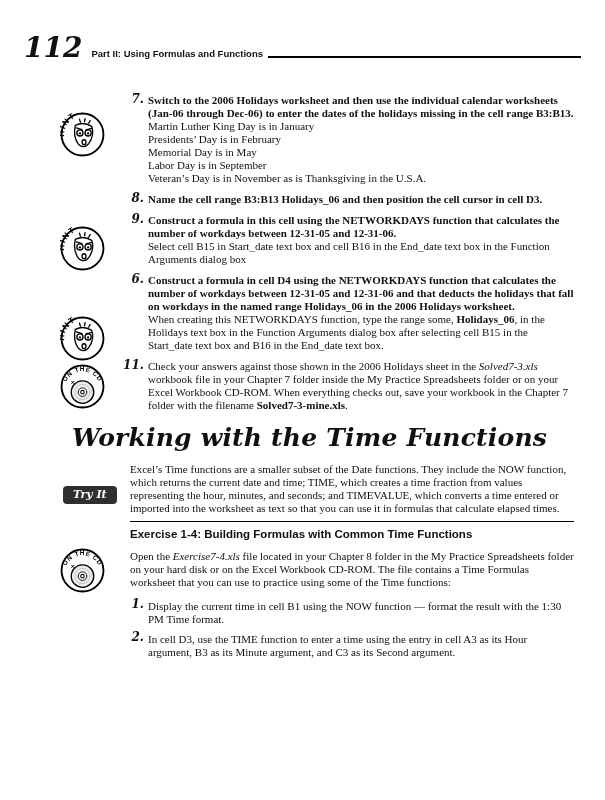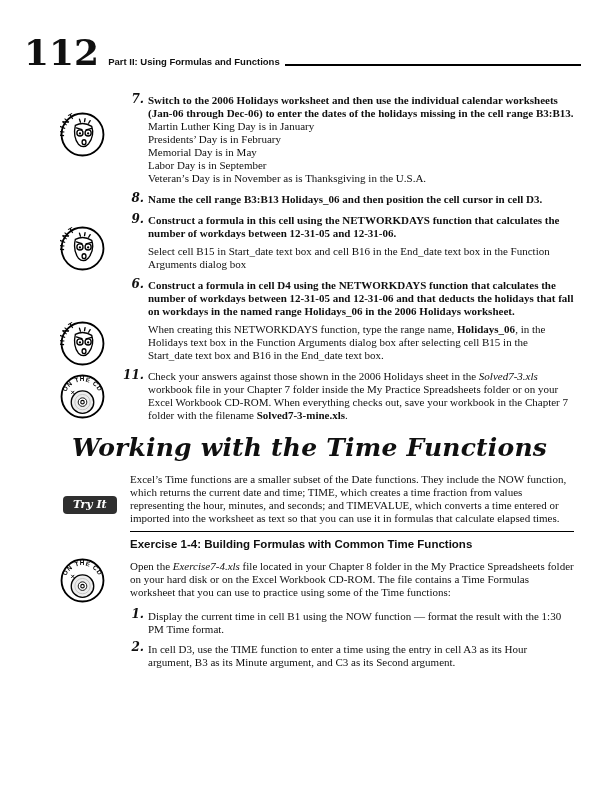--- a/index.html
+++ b/index.html
@@ -1,32 +1,32 @@
 <!DOCTYPE html>
 <html><head>
 <meta charset="utf-8">
 <style>
   html,body{margin:0;padding:0;}
   body{background:#9a9a9a;font-family:"Liberation Serif",serif;}
   .page{position:relative;width:605px;height:800px;background:#ffffff;margin:0 auto;overflow:hidden;color:#101010;}
 
   
   .pagehead{position:absolute;top:34px;left:24px;right:24px;display:flex;align-items:baseline;}
-  .pagenum{font-family:"DejaVu Serif",serif;font-size:36px;font-weight:bold;line-height:1;}
+  .pagenum{font-family:"DejaVu Serif",serif;font-size:28px;font-weight:bold;font-style:italic;line-height:1;}
   .parttitle{font-family:"Liberation Sans",sans-serif;font-size:9.5px;font-weight:bold;margin-left:9px;white-space:nowrap;text-align:center;}
   .headrule{flex:1;height:2.5px;background:#000;align-self:flex-end;margin-bottom:4px;margin-left:5px;}
 
   
   .main{position:absolute;left:130px;top:94px;width:444px;font-size:11px;line-height:13px;}
   p{margin:0;}
   .step{position:relative;padding-left:18px;margin-bottom:8px;}
   .stepnum{position:absolute;left:-14px;top:-1.5px;width:28px;text-align:right;
            font-weight:bold;font-style:italic;font-size:12px;font-family:"DejaVu Serif",serif;}
   .btext{font-weight:bold;}
-  .sub{margin-top:5px;}
+  .sub{}
   .holiday{margin-top:0;}
   .b{font-weight:bold;}
   .i{font-style:italic;}
 
   
   .mi{position:absolute;left:-70px;width:45px;height:45px;}
 
   
   .bigheading{font-family:"DejaVu Serif",serif;font-style:italic;font-weight:bold;
               font-size:25px;line-height:1.15;margin:12px 0 10px -58px;letter-spacing:.2px;}
@@ -128,21 +128,21 @@
           <circle cx="19.5" cy="20.5" r="3"></circle>
             <circle cx="27.5" cy="20.5" r="3"></circle>
           <path d="M 16 15.5 L 21.5 17.2 M 31 16 L 25.5 17.4"></path>
           <ellipse cx="23.5" cy="29.5" rx="1.9" ry="2.4"></ellipse>
         </g>
         <circle cx="19.5" cy="21" r="1.1" fill="#000"></circle>
           <circle cx="27.5" cy="21" r="1.1" fill="#000"></circle>
       </svg>
       <div class="stepnum">6.</div>
       <p class="btext">Construct a formula in cell D4 using the NETWORKDAYS function that calculates the number of workdays between 12-31-05 and 12-31-06 and that deducts the holidays that fall on workdays in the named range Holidays_06 in the 2006 Holidays worksheet.</p>
-      <p class="sub"><span>When creating this NETWORKDAYS function, type the range name, </span><span class="b">Holidays_06</span><span>, in the Holidays text box in the Function Arguments dialog box after selecting cell B15 in the Start_date text box and B16 in the End_date text box.</span></p>
+      <p class="sub"><span>When creating this NETWORKDAYS function, type the range some, </span><span class="b">Holidays_06</span><span>, in the Holidays text box in the Function Arguments dialog box after selecting cell B15 in the Start_date text box and B16 in the End_date text box.</span></p>
     </section>
 
     <section class="step">
       <svg class="mi" style="top:4px" viewBox="0 0 44 44">
         <circle cx="22" cy="22" r="20.5" fill="#fff" stroke="#000" stroke-width="1.8"></circle>
         <defs>
             <path id="cdArcA" d="M 4.5 23 A 17.6 17.6 0 0 1 39.5 23" fill="none"></path>
           </defs>
         <text font-family="Liberation Sans, sans-serif" font-size="6.2" font-weight="bold" letter-spacing=".7">
           <textPath href="#cdArcA" startOffset="50%" text-anchor="middle">ON THE CD</textPath>

